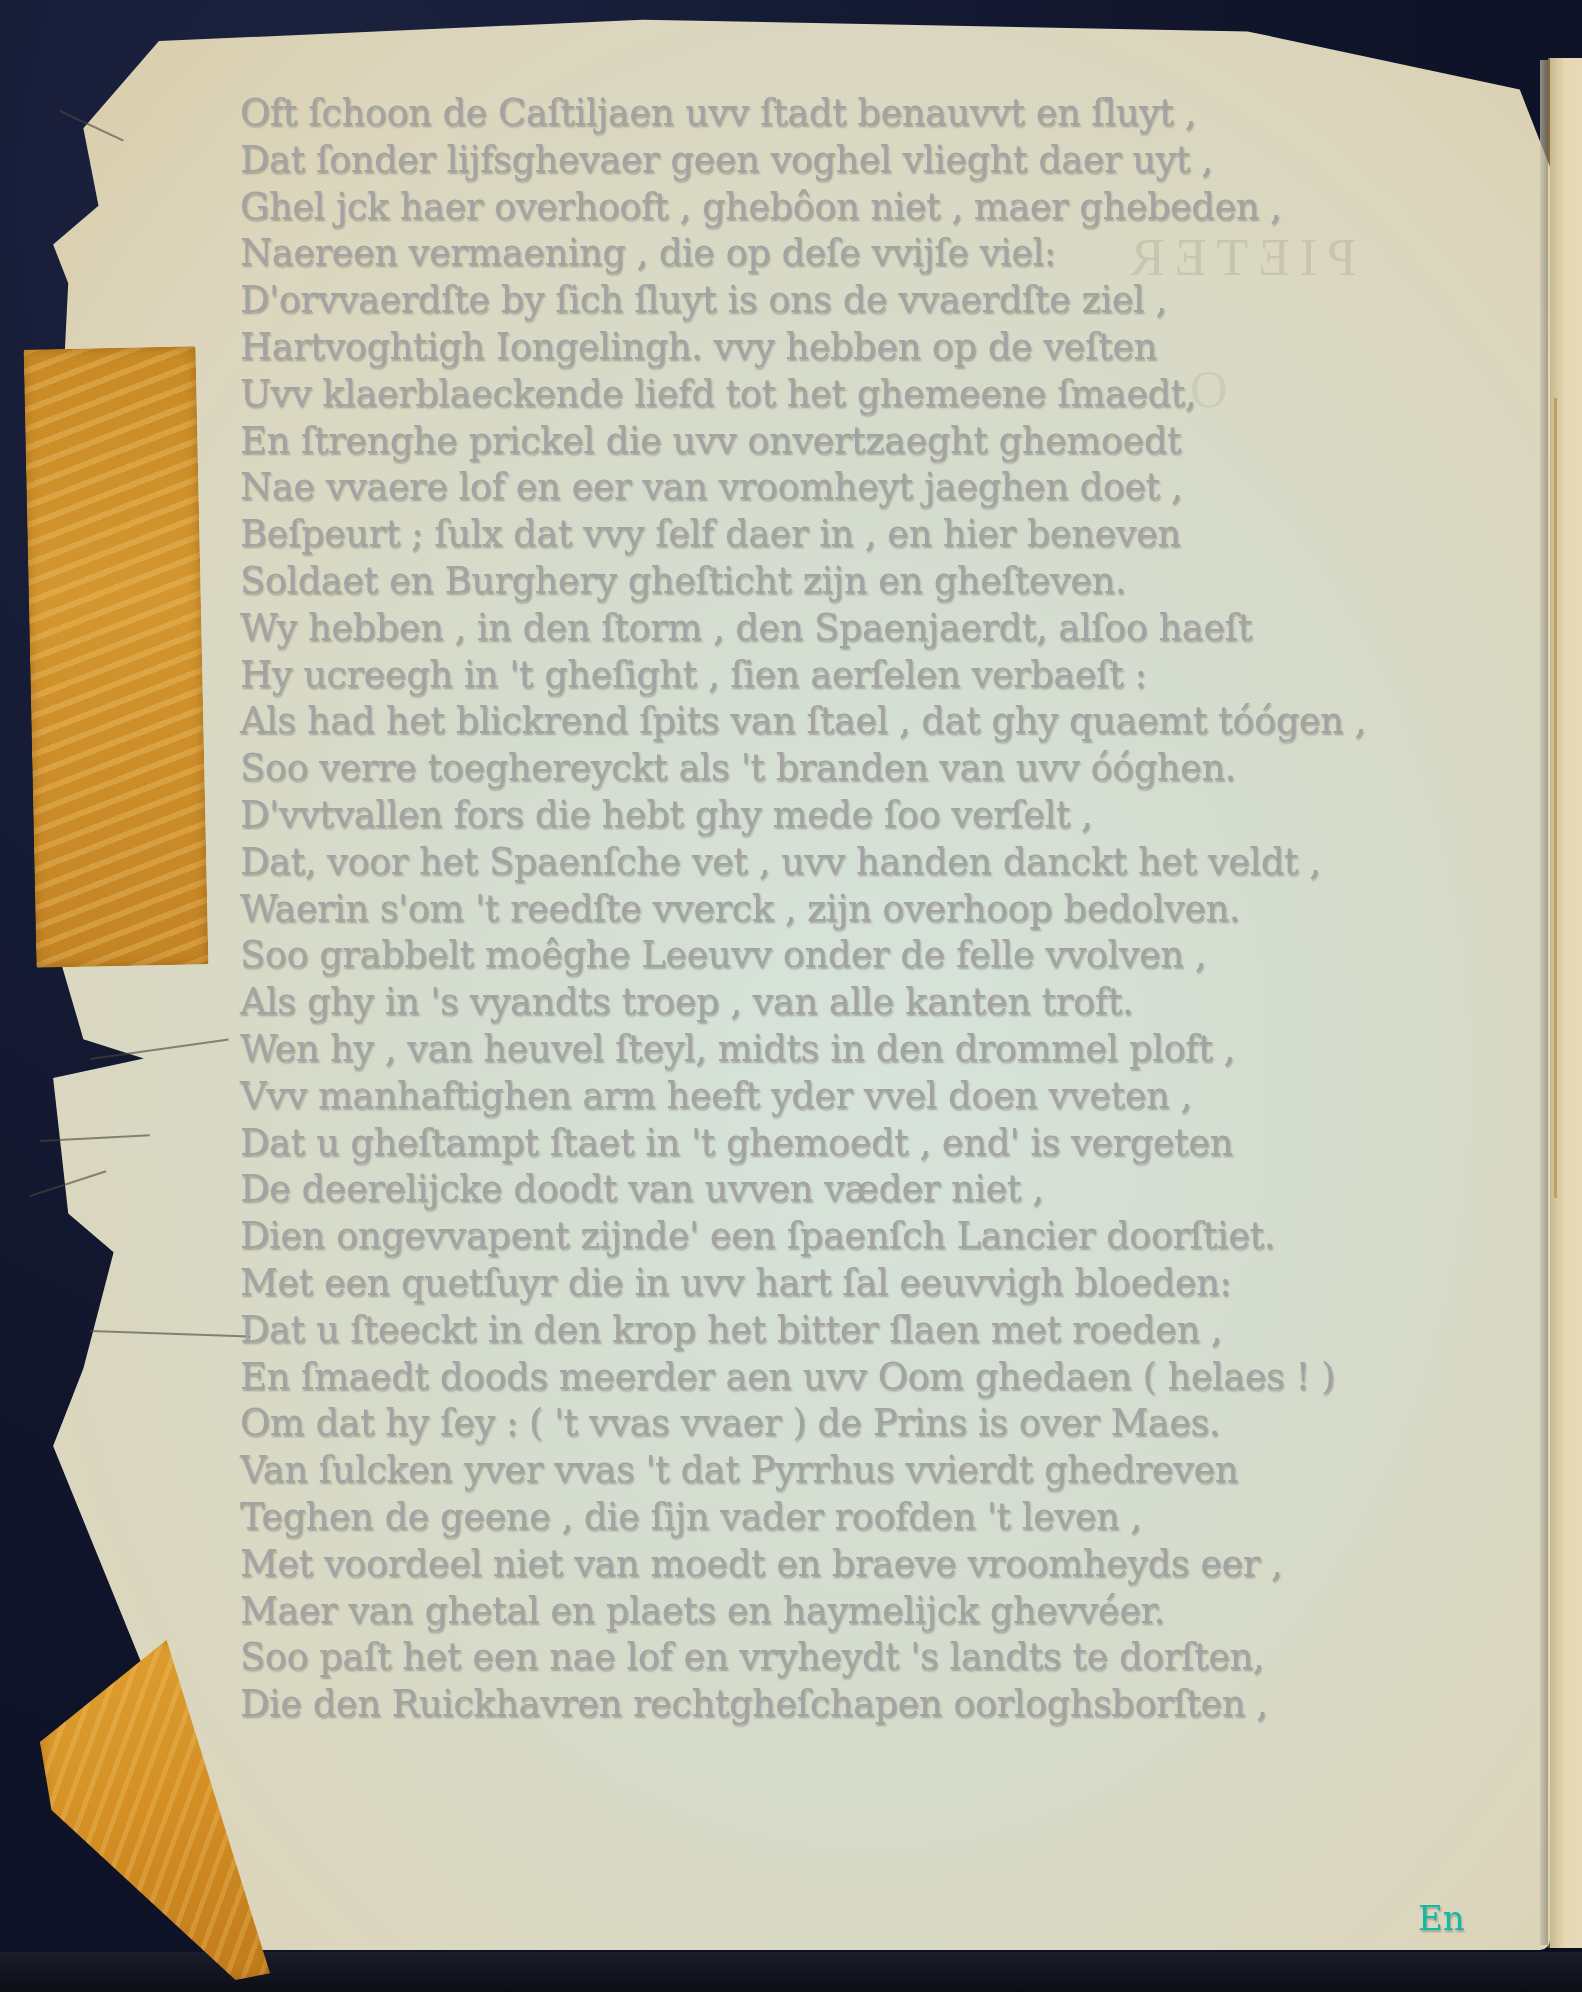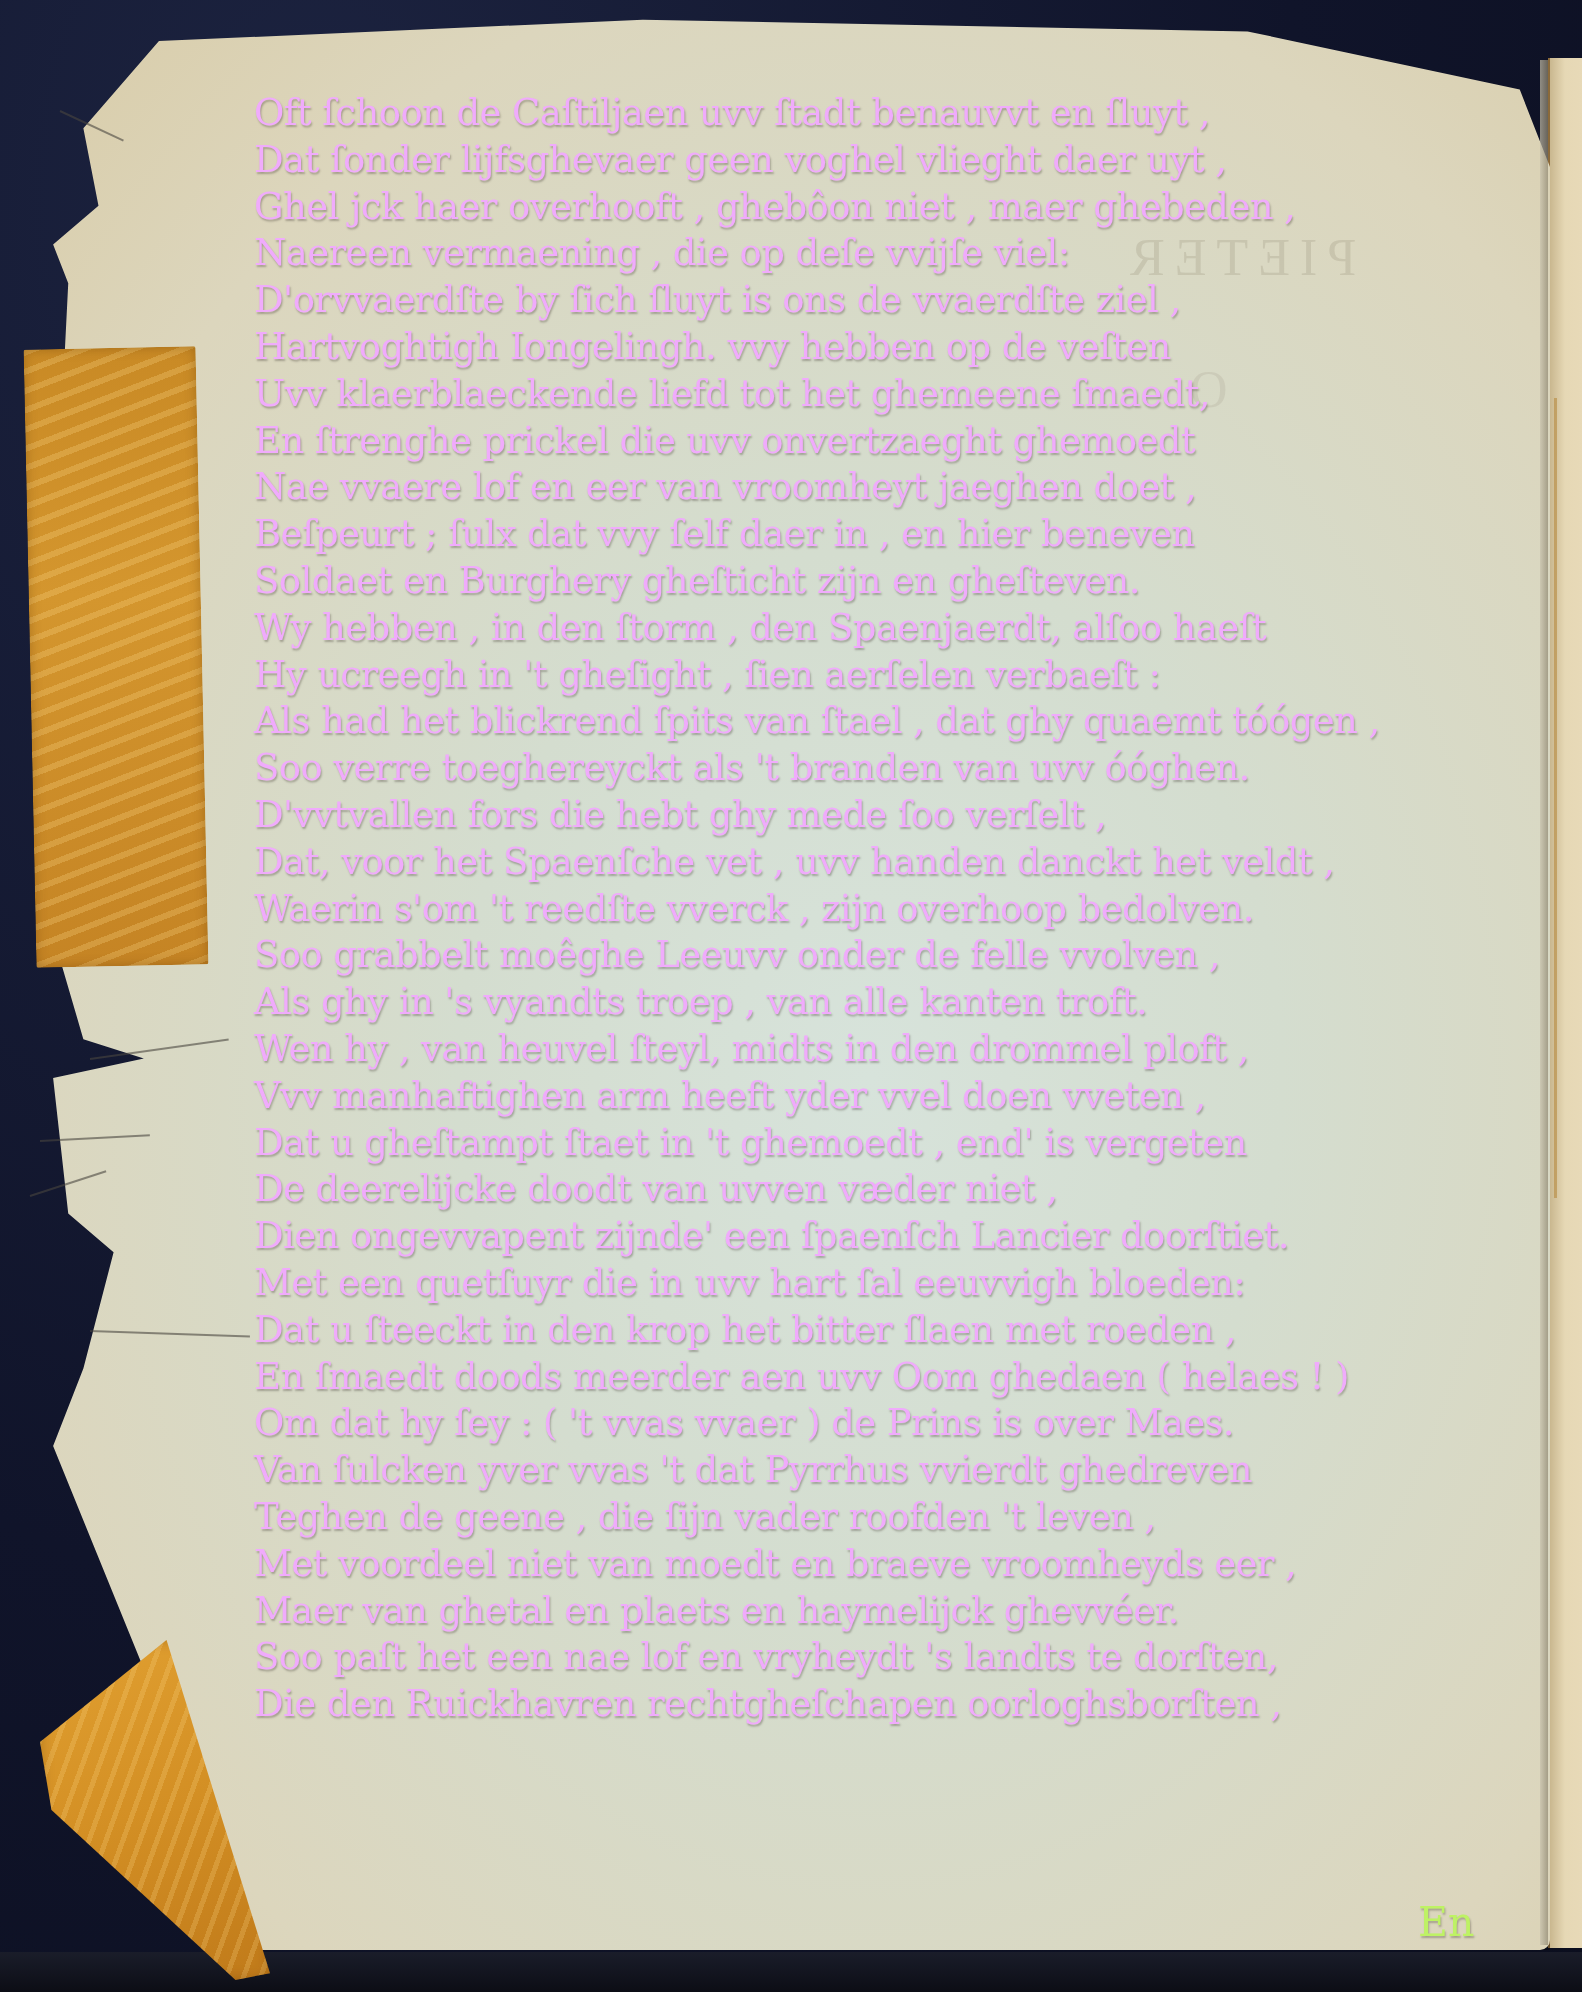--- a/index.html
+++ b/index.html
@@ -140,32 +140,31 @@
       position: absolute;
       left: 240px;
       top: 90px;
       width: 1300px;
     }
     .verse-line {
       display: block;
       font-size: 37px;
       line-height: 46.8px;
       height: 46.8px;
-      color: #f0abfc;
+      color: #a3a3a3;
       white-space: nowrap;
       letter-spacing: -0.6px;
       text-shadow: 1px 2px 2px rgba(60,55,45,.35);
-      margin-left: 14px;
     }
     .catchword {
       position: absolute;
       left: 1418px;
       top: 1898px;
-      font-size: 41px;
-      color: #bef264;
+      font-size: 34px;
+      color: #14b8a6;
       text-shadow: 1px 2px 2px rgba(60,55,45,.35);
     }
   </style>
 </head>
 <body>
 
 <div class="backdrop"></div>
 <div class="bottom-shadow"></div>
 
 <div class="facing-page"></div>

